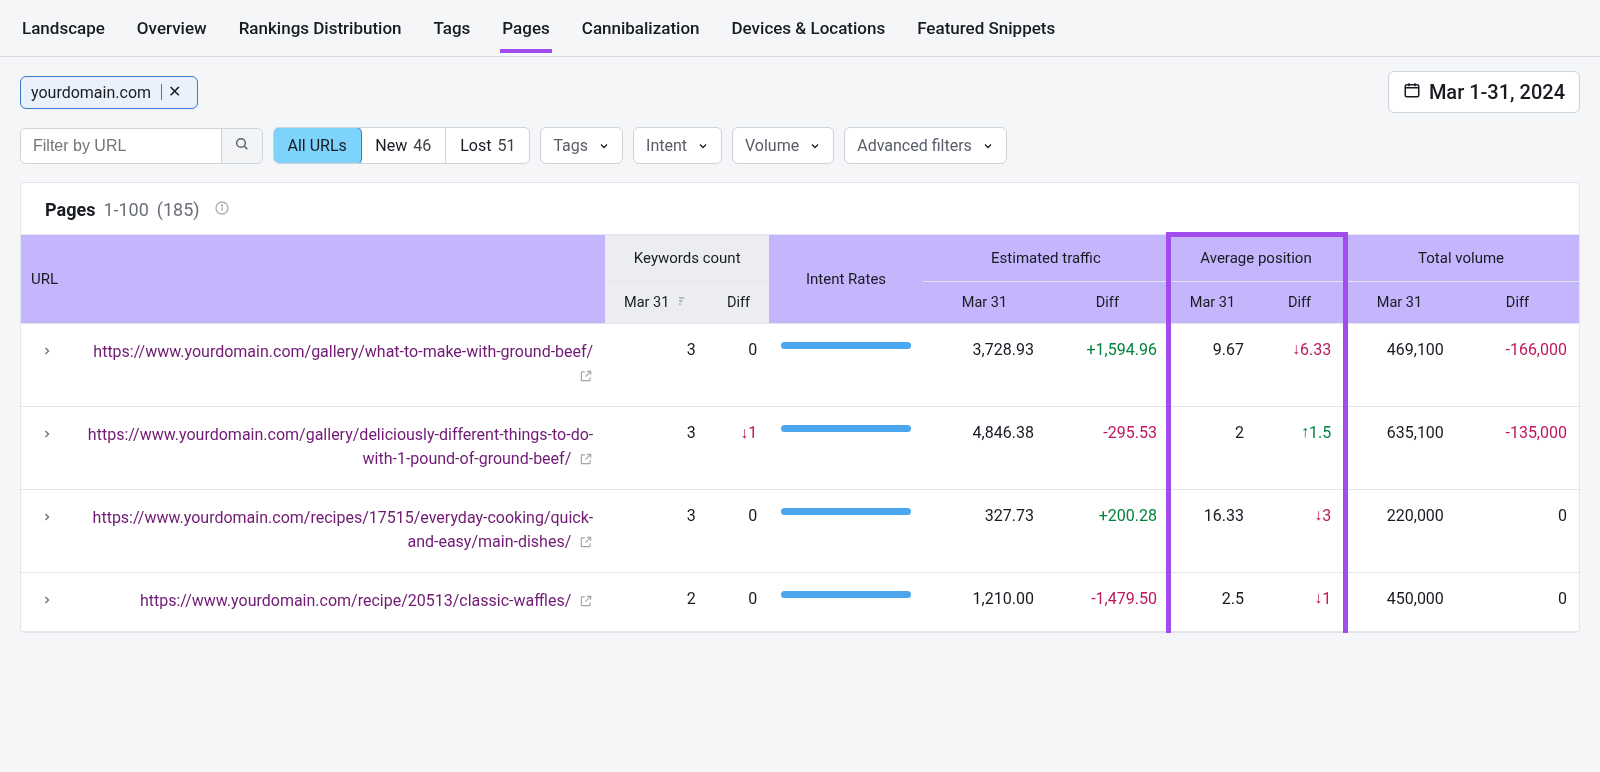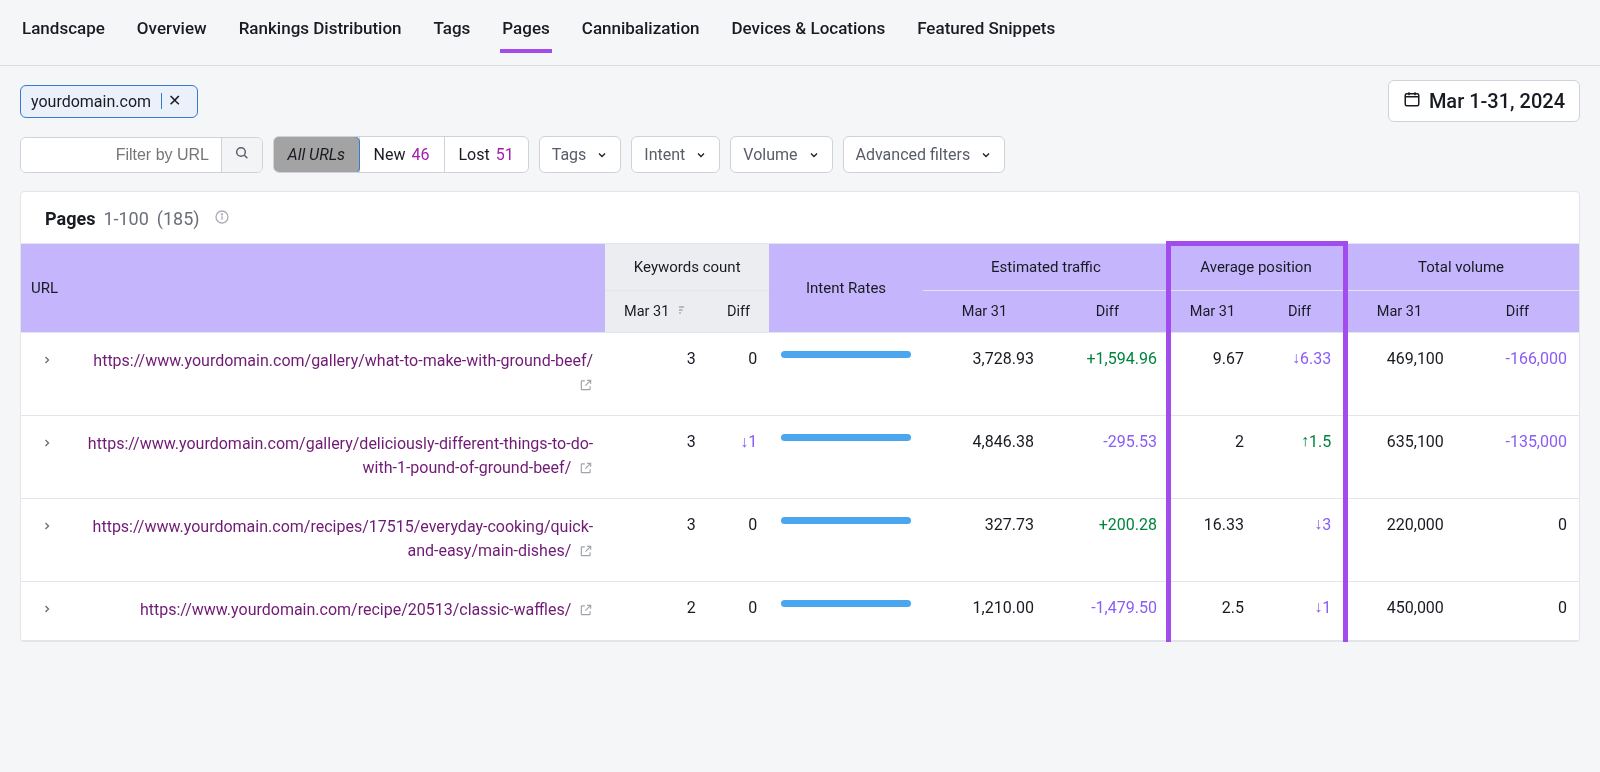--- a/index.html
+++ b/index.html
@@ -6,21 +6,21 @@
   body {
     font-family: -apple-system, BlinkMacSystemFont, "Segoe UI", Roboto, "Helvetica Neue", Arial, sans-serif;
     background: #f5f6f8;
     color: #191b23;
     font-size: 15px;
   }
   
   .tabs {
     display: flex;
     gap: 28px;
-    padding: 12px 20px 13px 20px;
+    padding: 12px 20px 4px 20px;
     border-bottom: 1px solid #d9dbe0;
     background: #f5f6f8;
   }
   .tab {
     font-size: 17px;
     font-weight: 500;
     color: #191b23;
     padding: 6px 2px 14px 2px;
     cursor: pointer;
     position: relative;
@@ -79,21 +79,20 @@
     overflow: hidden;
   }
   .url-filter input {
     border: none;
     outline: none;
     padding: 8px 12px;
     font-size: 16px;
     width: 200px;
     color: #0f172a;
     background: #fff;
-    text-align: right;
   }
   .url-filter .search-btn {
     border-left: 1.5px solid #cfd2d8;
     background: #f3f4f6;
     padding: 0 12px;
     display: flex; align-items: center;
     cursor: pointer;
   }
   .seg {
     display: inline-flex;
@@ -105,29 +104,28 @@
   .seg-item {
     padding: 8px 14px;
     font-size: 16px;
     cursor: pointer;
     display: inline-flex;
     gap: 6px;
     align-items: center;
   }
   .seg-item + .seg-item { border-left: 1.5px solid #cfd2d8; }
   .seg-item.active {
-    background: #a3a3a3;
+    background: #7dd3fc;
     border: 1.5px solid #3a7acb;
     margin: -1.5px;
     border-radius: 6px;
     z-index: 1;
     position: relative;
-    font-style: italic;
-  }
-  .seg-count { color: #a21caf; }
+  }
+  .seg-count { color: #404040; }
   .dd-btn {
     display: inline-flex;
     align-items: center;
     gap: 10px;
     border: 1.5px solid #cfd2d8;
     background: #fff;
     border-radius: 6px;
     padding: 8px 12px;
     font-size: 16px;
     cursor: pointer;
@@ -187,21 +185,21 @@
     padding: 16px 12px;
     vertical-align: top;
     font-size: 16px;
   }
   .expander-cell { text-align: center; width: 50px; padding-top: 18px; }
   .expander { color: #6c7079; cursor: pointer; display:inline-block; }
   .url-cell { color: #701a75; word-break: break-all; line-height: 1.5; text-align: right; }
   .ext-icon { color: #9fa3ab; margin-left: 4px; display:inline-block; vertical-align: -2px; }
   .num { text-align: right; font-variant-numeric: tabular-nums; }
   .pos-green { color: #00843d; }
-  .neg-red  { color: #8b5cf6; }
+  .neg-red  { color: #be185d; }
   .arrow-down { display:inline-block; transform: translateY(-1px); }
   .arrow-up { display:inline-block; transform: translateY(-1px); }
   .intent-bar {
     height: 7px;
     border-radius: 4px;
     background: #4aa6ef;
     width: 130px;
     margin-top: 2px;
   }
   

